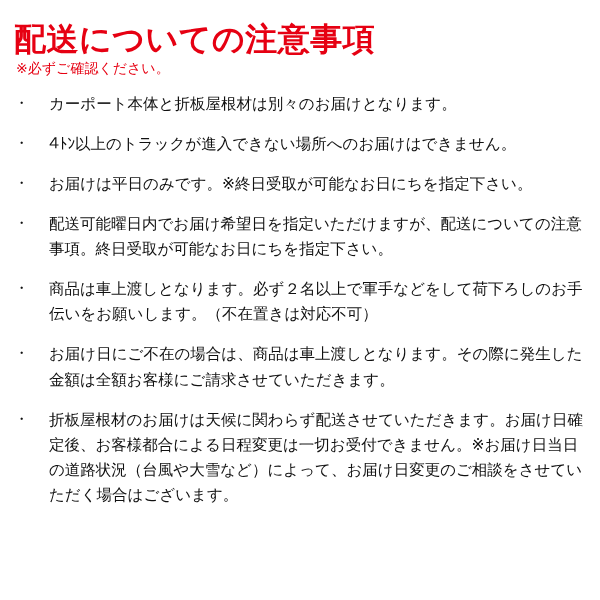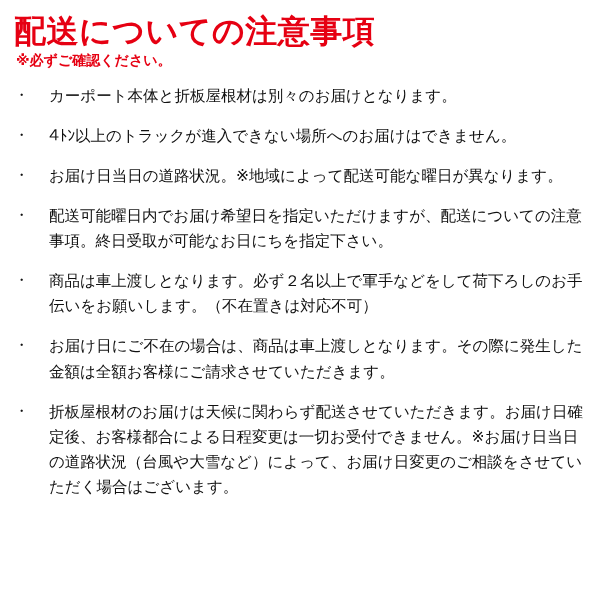--- a/index.html
+++ b/index.html
@@ -19,27 +19,27 @@
     height: 600px;
     padding: 10px 14px 0 14px;
     position: relative;
   }
   .title {
     color: #e60012;
     font-size: 32px;
     font-weight: bold;
     letter-spacing: 0.5px;
     line-height: 1.12;
-    margin: 4px 0 2px 0;
+    margin: 12px 0 2px 0;
     white-space: nowrap;
   }
   .subtitle {
     color: #e60012;
     font-size: 14px;
-    font-weight: bold;
+    font-weight: normal;
     line-height: 1.2;
     margin: 0 0 14px 2px;
   }
   .notes {
     margin: 0;
     padding: 0;
     list-style: none;
   }
   .note {
     display: flex;
@@ -81,21 +81,21 @@
       <span class="note-text">カーポート本体と折板屋根材は別々のお届けとなります。</span>
     </li>
 
     <li class="note">
       <span class="bullet">・</span>
       <span class="note-text">４ﾄﾝ以上のトラックが進入できない場所へのお届けはできません。</span>
     </li>
 
     <li class="note">
       <span class="bullet">・</span>
-      <span class="note-text">お届け日当日の道路状況。※地域によって配送可能な曜日が異なります。</span>
+      <span class="note-text">お届けは平日のみです。※終日受取が可能なお日にちを指定下さい。</span>
     </li>
 
     <li class="note">
       <span class="bullet">・</span>
       <span class="note-text">配送可能曜日内でお届け希望日を指定いただけますが、配送についての注意事項。終日受取が可能なお日にちを指定下さい。</span>
     </li>
 
     <li class="note">
       <span class="bullet">・</span>
       <span class="note-text">商品は車上渡しとなります。必ず２名以上で軍手などをして荷下ろしのお手伝いをお願いします。（不在置きは対応不可）</span>

